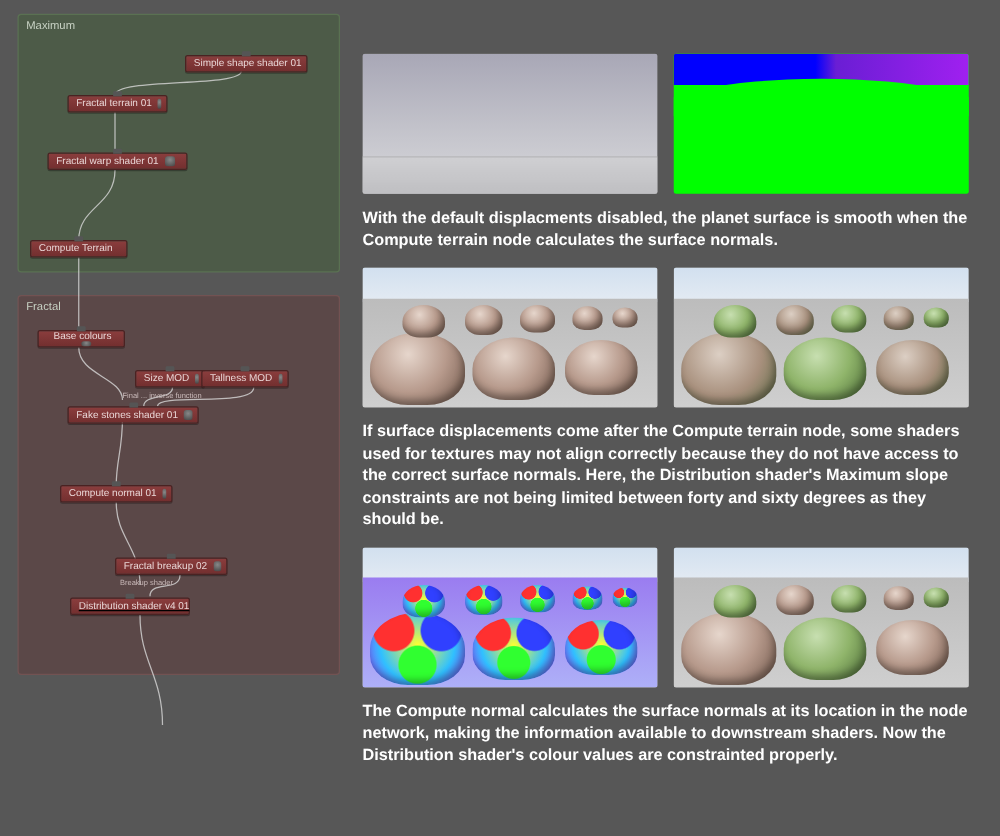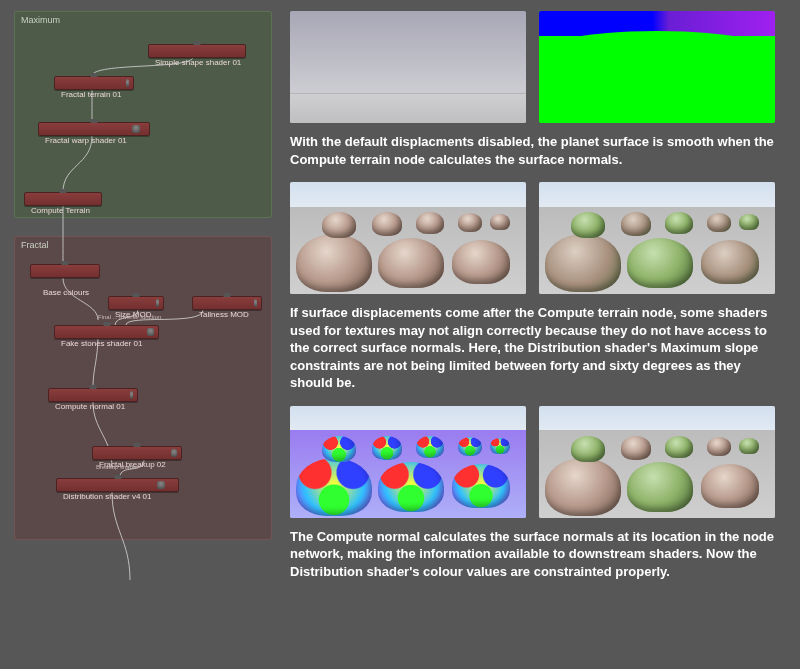--- a/index.html
+++ b/index.html
@@ -6,21 +6,21 @@
   body {
     background: #575757;
     font-family: -apple-system, BlinkMacSystemFont, "Segoe UI", Arial, sans-serif;
     width: 800px;
     height: 669px;
     overflow: hidden;
     position: relative;
   }
   .wrap { display: flex; width: 100%; height: 100%; }
   .left { width: 284px; position: relative; }
-  .right { flex: 1; padding: 0 14px 0 6px; }
+  .right { flex: 1; padding: 0 14px 0 6px; margin-top: 32px; }
 
   
   .group {
     position: absolute;
     background: rgba(70,95,60,0.55);
     border: 1px solid rgba(100,130,90,0.6);
     border-radius: 3px;
   }
   .group.shaders { background: rgba(95,60,60,0.52); border-color: rgba(130,90,90,0.6); }
   .group-title {
@@ -32,21 +32,21 @@
   .node {
     position: absolute;
     background: linear-gradient(#8a3d3d,#732f2f);
     border: 1px solid #4a2222;
     border-radius: 2px;
     height: 14px;
     display: flex; align-items: center;
     padding: 0 4px 0 6px;
     box-shadow: 0 1px 0 rgba(0,0,0,0.3);
   }
-  .node .lbl { font-size: 8px; color: #e9d6d6; white-space: nowrap; line-height: 1; margin-top: 24px; }
+  .node .lbl { font-size: 8px; color: #e9d6d6; white-space: nowrap; line-height: 1; }
   .node .port {
     width: 8px; height: 8px;
     background: radial-gradient(circle at 50% 35%, #888, #444);
     border-radius: 2px;
     margin-left: 5px;
   }
   .node .porttop {
     position: absolute; top: -4px; left: 50%; transform: translateX(-50%);
     width: 7px; height: 4px; background: #555; border-radius: 1px 1px 0 0;
   }
@@ -143,21 +143,21 @@
     <div class="node" style="left:30px; top:264px; width:70px;flex-direction:column;">
       <span class="porttop"></span>
         <span class="lbl">Base colours</span>
         <span class="port"></span>
     </div>
     <div class="node" style="left:108px; top:296px; width:56px;">
       <span class="porttop"></span>
         <span class="lbl">Size MOD</span>
         <span class="port"></span>
     </div>
-    <div class="node" style="left:192px; top:296px; width:70px;">
+    <div class="node" style="left:161px; top:296px; width:70px;">
       <span class="porttop"></span>
         <span class="lbl">Tallness MOD</span>
         <span class="port"></span>
     </div>
     <div style="position:absolute; left:98px; top:314px; font-size:6px; color:#c9b9b9;">Final ... inverse function</div>
     <div class="node" style="left:54px; top:325px; width:105px;align-items:center;">
       <span class="porttop"></span>
         <span class="lbl">Fake stones shader 01</span>
         <span class="port"></span>
     </div>
@@ -165,21 +165,21 @@
       <span class="porttop"></span>
         <span class="lbl">Compute normal 01</span>
         <span class="port"></span>
     </div>
     <div class="node" style="left:92px; top:446px; width:90px;">
       <span class="porttop"></span>
         <span class="lbl">Fractal breakup 02</span>
         <span class="port"></span>
     </div>
     <div style="position:absolute; left:96px; top:464px; font-size:6px; color:#c9b9b9;">Breakup shader</div>
-    <div class="node" style="left:56px; top:478px; width:123px;">
+    <div class="node" style="left:56px; top:478px; width:96px;text-decoration:underline;">
       <span class="porttop"></span>
         <span class="lbl">Distribution shader v4 01</span>
         <span class="port"></span>
     </div>
 
   </div>
 
   <div class="right">
 
     <div class="row">

